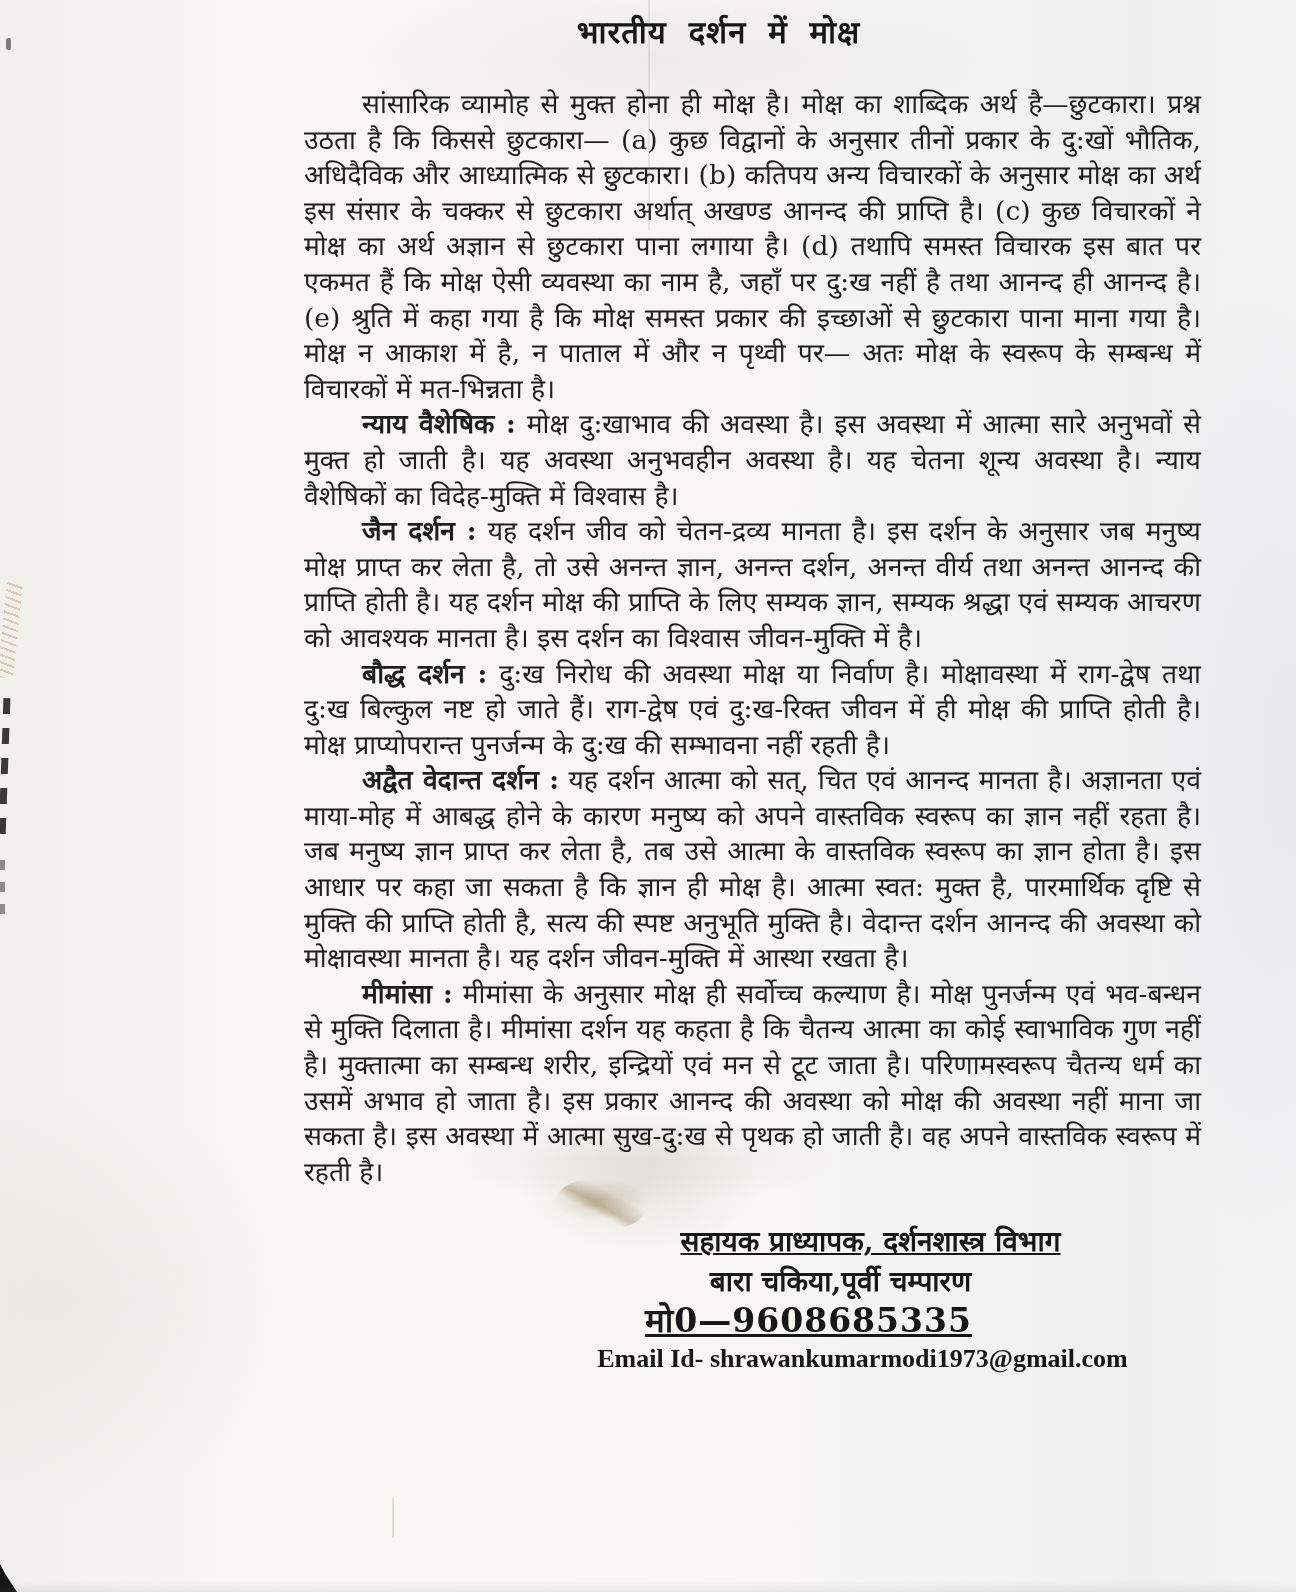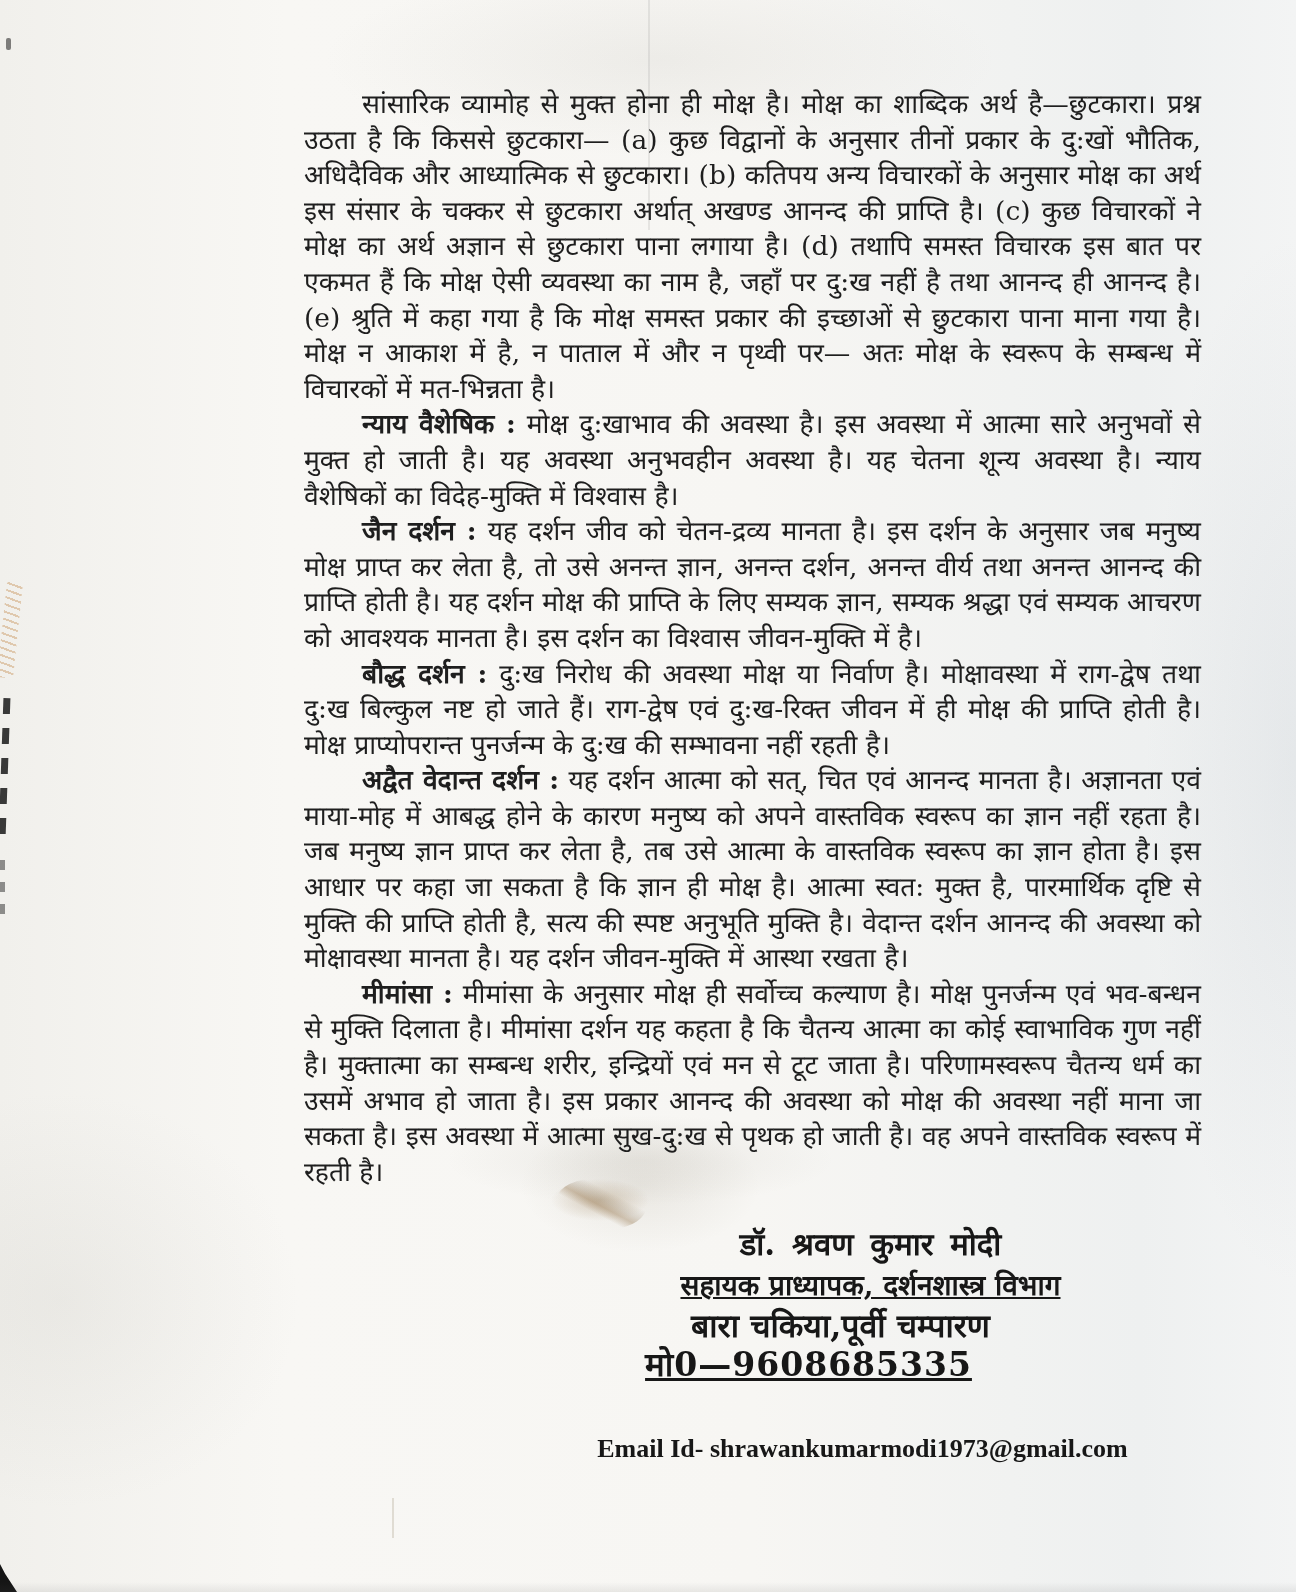--- a/index.html
+++ b/index.html
@@ -56,23 +56,23 @@
     position: absolute;
     top: 1222px;
     left: 598px;
     width: 545px;
     text-align: center;
     font-weight: bold;
     color: #171717;
   }
   .sig-name    { font-size: 31px; line-height: 44px; word-spacing: 6px; }
   .sig-line    { font-size: 28px; line-height: 40px; text-decoration: underline; }
-  .sig-address { font-size: 32px; line-height: 40px; transform: translateX(-30px); }
+  .sig-address { font-size: 28px; line-height: 40px; transform: translateX(-30px); }
   .sig-mobile  { font-size: 33px; line-height: 38px; transform: translateX(-62px); letter-spacing: 1px; text-decoration: underline; }
-  .sig-email   { font-size: 26px; line-height: 38px; font-family: "Liberation Serif", serif; transform: translateX(-8px); margin-top: 46px; }
+  .sig-email   { font-size: 26px; line-height: 38px; font-family: "Liberation Serif", serif; transform: translateX(-8px); }
   
   .artifact { position: absolute; pointer-events: none; }
   .edge-text-ghost {
     left: 2px; top: 582px; width: 16px; height: 96px;
     background: repeating-linear-gradient(14deg,
       rgba(186,118,44,0.50) 0 2px, transparent 2px 7px);
     transform: rotate(6deg);
     opacity: 0.65;
     border-radius: 3px;
   }
@@ -108,32 +108,32 @@
   .bottom-shade {
     left: 0; bottom: 0; width: 100%; height: 10px;
     background: linear-gradient(0deg, rgba(90,90,90,0.10), transparent);
   }
 </style>
 </head>
 <body>
 
 <div class="page">
 
+  <div class="title">भारतीय दर्शन में मोक्ष</div>
 
   <div class="body-text">
     <p><span class="lead"></span><span>सांसारिक व्यामोह से मुक्त होना ही मोक्ष है। मोक्ष का शाब्दिक अर्थ है—छुटकारा। प्रश्न उठता है कि किससे छुटकारा— (a) कुछ विद्वानों के अनुसार तीनों प्रकार के दु:खों भौतिक, अधिदैविक और आध्यात्मिक से छुटकारा। (b) कतिपय अन्य विचारकों के अनुसार मोक्ष का अर्थ इस संसार के चक्कर से छुटकारा अर्थात् अखण्ड आनन्द की प्राप्ति है। (c) कुछ विचारकों ने मोक्ष का अर्थ अज्ञान से छुटकारा पाना लगाया है। (d) तथापि समस्त विचारक इस बात पर एकमत हैं कि मोक्ष ऐसी व्यवस्था का नाम है, जहाँ पर दु:ख नहीं है तथा आनन्द ही आनन्द है। (e) श्रुति में कहा गया है कि मोक्ष समस्त प्रकार की इच्छाओं से छुटकारा पाना माना गया है। मोक्ष न आकाश में है, न पाताल में और न पृथ्वी पर— अतः मोक्ष के स्वरूप के सम्बन्ध में विचारकों में मत-भिन्नता है।</span></p>
     <p><span class="lead">न्याय वैशेषिक :</span><span> मोक्ष दु:खाभाव की अवस्था है। इस अवस्था में आत्मा सारे अनुभवों से मुक्त हो जाती है। यह अवस्था अनुभवहीन अवस्था है। यह चेतना शून्य अवस्था है। न्याय वैशेषिकों का विदेह-मुक्ति में विश्वास है।</span></p>
     <p><span class="lead">जैन दर्शन :</span><span> यह दर्शन जीव को चेतन-द्रव्य मानता है। इस दर्शन के अनुसार जब मनुष्य मोक्ष प्राप्त कर लेता है, तो उसे अनन्त ज्ञान, अनन्त दर्शन, अनन्त वीर्य तथा अनन्त आनन्द की प्राप्ति होती है। यह दर्शन मोक्ष की प्राप्ति के लिए सम्यक ज्ञान, सम्यक श्रद्धा एवं सम्यक आचरण को आवश्यक मानता है। इस दर्शन का विश्वास जीवन-मुक्ति में है।</span></p>
     <p><span class="lead">बौद्ध दर्शन :</span><span> दु:ख निरोध की अवस्था मोक्ष या निर्वाण है। मोक्षावस्था में राग-द्वेष तथा दु:ख बिल्कुल नष्ट हो जाते हैं। राग-द्वेष एवं दु:ख-रिक्त जीवन में ही मोक्ष की प्राप्ति होती है। मोक्ष प्राप्योपरान्त पुनर्जन्म के दु:ख की सम्भावना नहीं रहती है।</span></p>
     <p><span class="lead">अद्वैत वेदान्त दर्शन :</span><span> यह दर्शन आत्मा को सत्, चित एवं आनन्द मानता है। अज्ञानता एवं माया-मोह में आबद्ध होने के कारण मनुष्य को अपने वास्तविक स्वरूप का ज्ञान नहीं रहता है। जब मनुष्य ज्ञान प्राप्त कर लेता है, तब उसे आत्मा के वास्तविक स्वरूप का ज्ञान होता है। इस आधार पर कहा जा सकता है कि ज्ञान ही मोक्ष है। आत्मा स्वत: मुक्त है, पारमार्थिक दृष्टि से मुक्ति की प्राप्ति होती है, सत्य की स्पष्ट अनुभूति मुक्ति है। वेदान्त दर्शन आनन्द की अवस्था को मोक्षावस्था मानता है। यह दर्शन जीवन-मुक्ति में आस्था रखता है।</span></p>
     <p><span class="lead">मीमांसा :</span><span> मीमांसा के अनुसार मोक्ष ही सर्वोच्च कल्याण है। मोक्ष पुनर्जन्म एवं भव-बन्धन से मुक्ति दिलाता है। मीमांसा दर्शन यह कहता है कि चैतन्य आत्मा का कोई स्वाभाविक गुण नहीं है। मुक्तात्मा का सम्बन्ध शरीर, इन्द्रियों एवं मन से टूट जाता है। परिणामस्वरूप चैतन्य धर्म का उसमें अभाव हो जाता है। इस प्रकार आनन्द की अवस्था को मोक्ष की अवस्था नहीं माना जा सकता है। इस अवस्था में आत्मा सुख-दु:ख से पृथक हो जाती है। वह अपने वास्तविक स्वरूप में रहती है।</span></p>
   </div>
 
   <div class="signature">
-    <div class="sig-name">डॉ. श्रवण कुमार मोदी</div>
     <div class="sig-line">सहायक प्राध्यापक, दर्शनशास्त्र विभाग</div>
     <div class="sig-address">बारा चकिया,पूर्वी चम्पारण</div>
     <div class="sig-mobile">मो0—9608685335</div>
     <div class="sig-email">Email Id- shrawankumarmodi1973@gmail.com</div>
   </div>
 
   <div class="artifact edge-text-ghost"></div>
   <div class="artifact edge-dashes-1"></div>
   <div class="artifact edge-dashes-2"></div>
   <div class="artifact corner-mark"></div>

